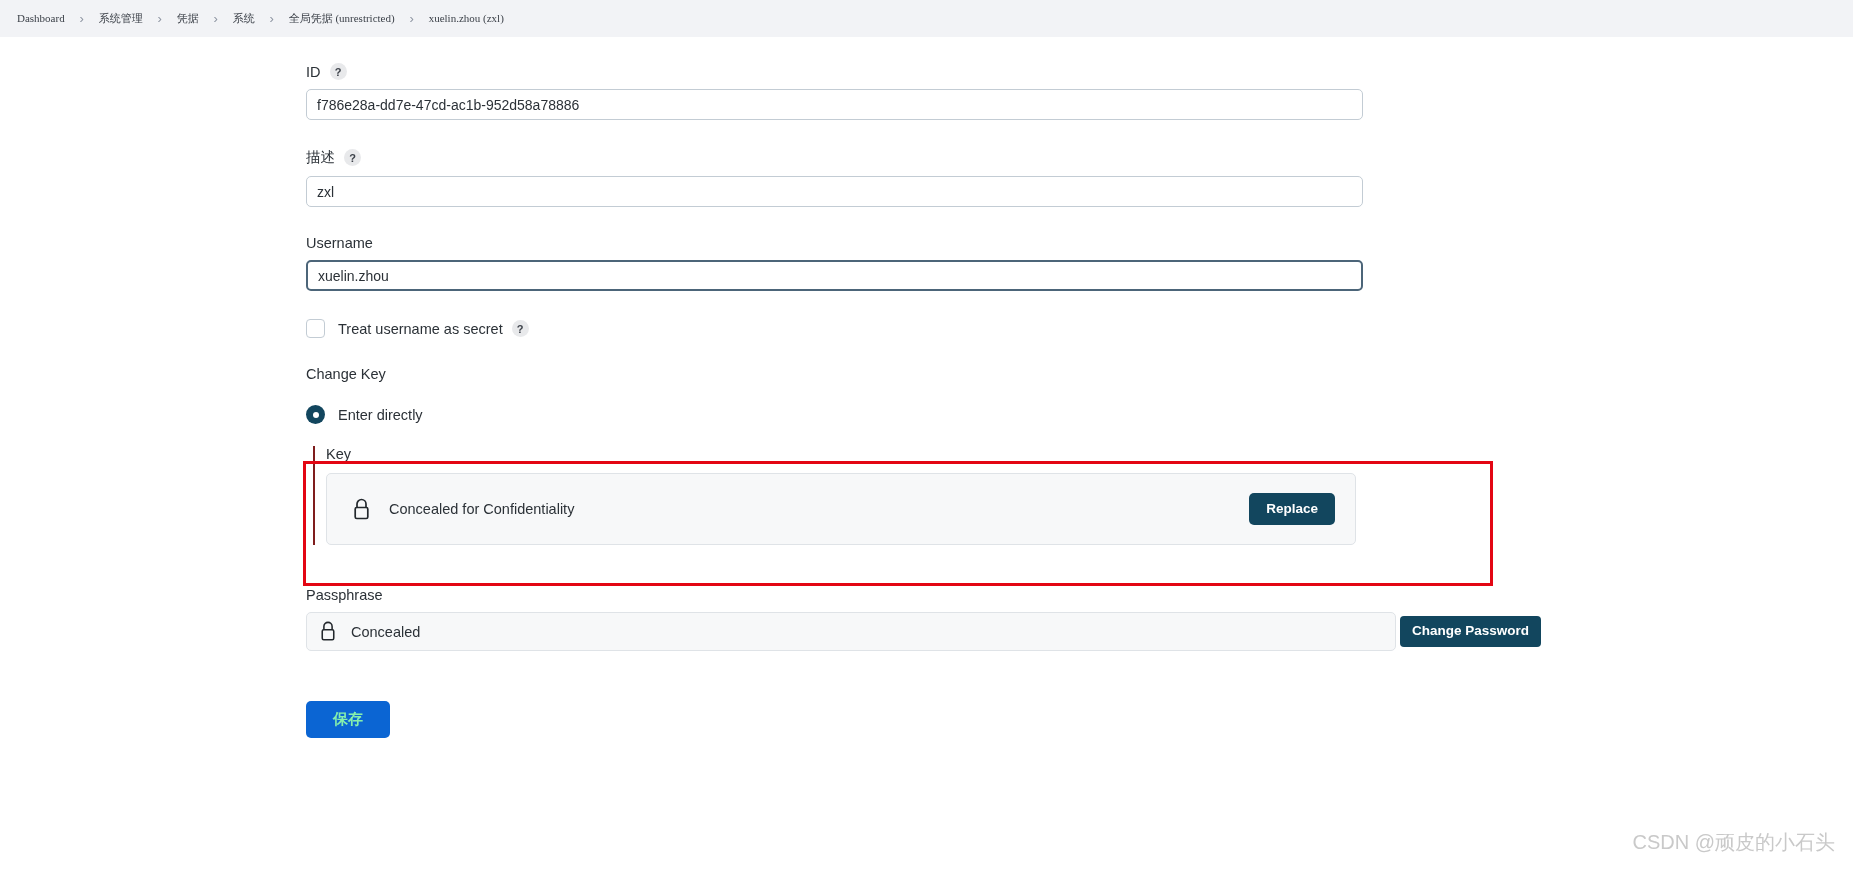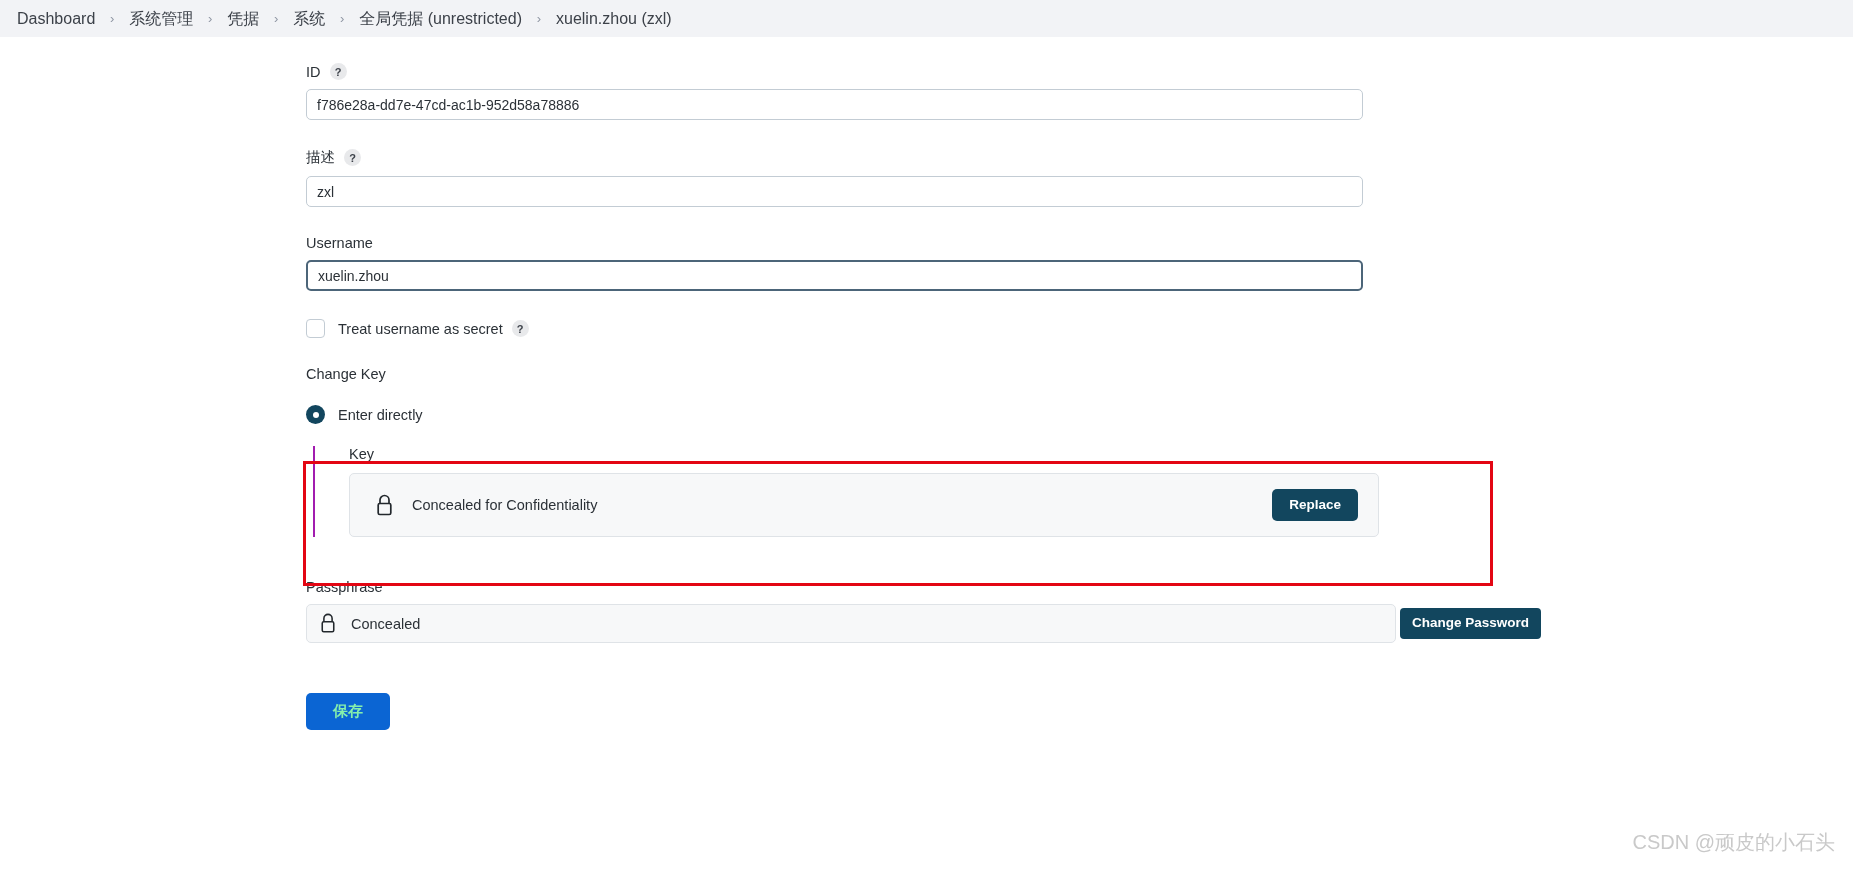--- a/index.html
+++ b/index.html
@@ -16,25 +16,26 @@
   
   .breadcrumb-bar {
     height: 37px;
     background: #f2f3f6;
     display: flex;
     align-items: center;
     padding-left: 10px;
     white-space: nowrap;
   }
   .crumb {
-    font-size: 16px;
+    font-size: 11px;
     color: #3c4149;
     padding: 3px 7px;
     border-radius: 4px;
     line-height: 1;
+    font-family: Liberation Serif, serif;
   }
   .crumb.last { color: #3c4149; }
   .crumb-sep {
     display: inline-block;
     width: 14px;
     text-align: center;
     color: #8f96a3;
     font-size: 13px;
     margin: 0 3px;
   }
@@ -144,32 +145,32 @@
     position: absolute;
     left: 303px;
     top: 424px;
     width: 1190px;
     height: 125px;
     border: 3px solid #e30613;
     pointer-events: none;
   }
   .key-group {
     margin-left: 313px;
-    padding-left: 34px;
-    border-left: 2px solid #a21caf;
+    padding-left: 11px;
+    border-left: 2px solid #7f1d1d;
     width: 1060px;
   }
   .key-sublabel {
     font-size: 14.5px;
     color: #2b3137;
     margin-bottom: 11px;
   }
   .concealed-box {
     width: 1030px;
-    height: 64px;
+    height: 72px;
     background: #f7f8f9;
     border: 1px solid #dfe3e7;
     border-radius: 5px;
     display: flex;
     align-items: center;
     padding: 0 20px 0 25px;
   }
   .lock-icon { flex: none; display: block; }
   .concealed-text {
     font-size: 14.5px;

